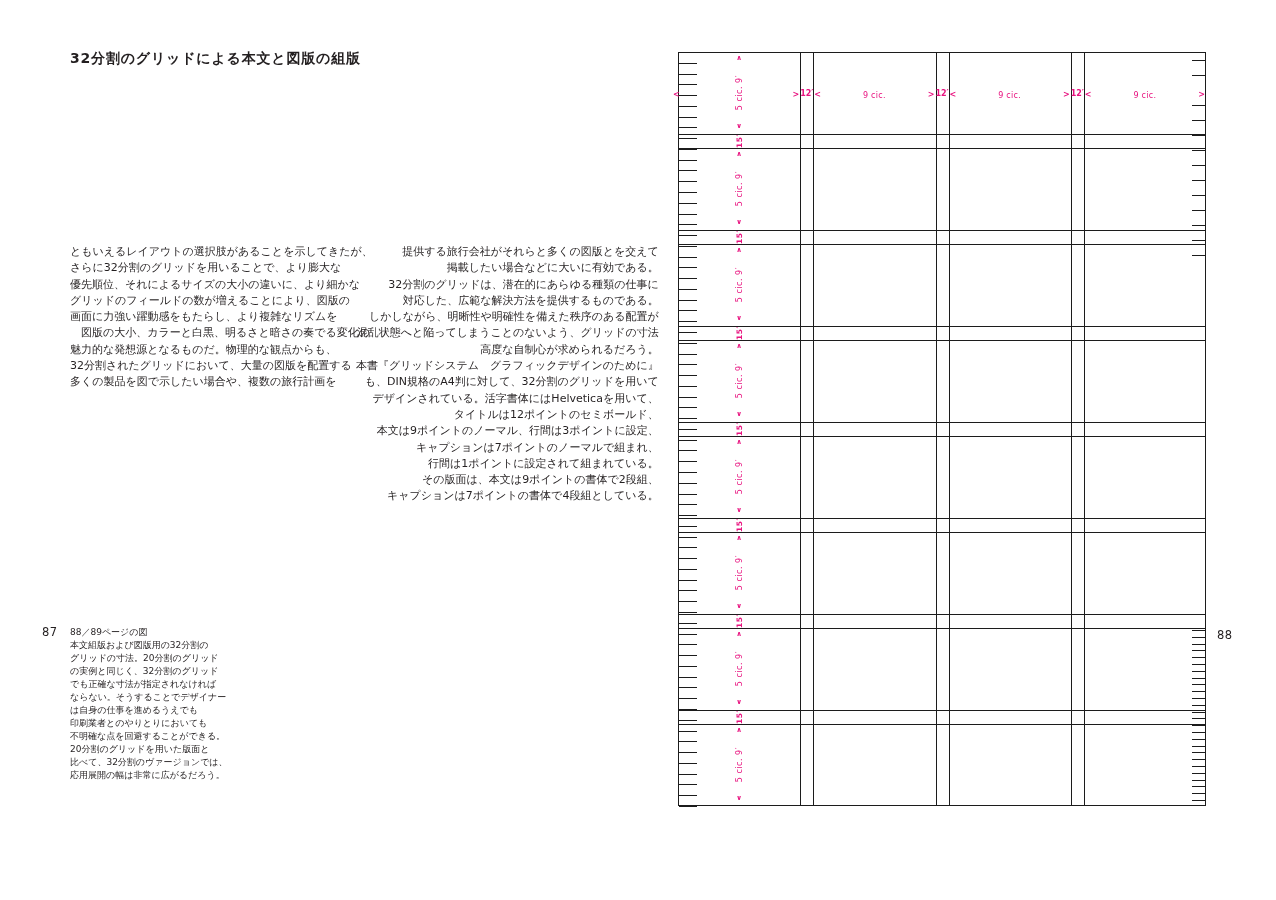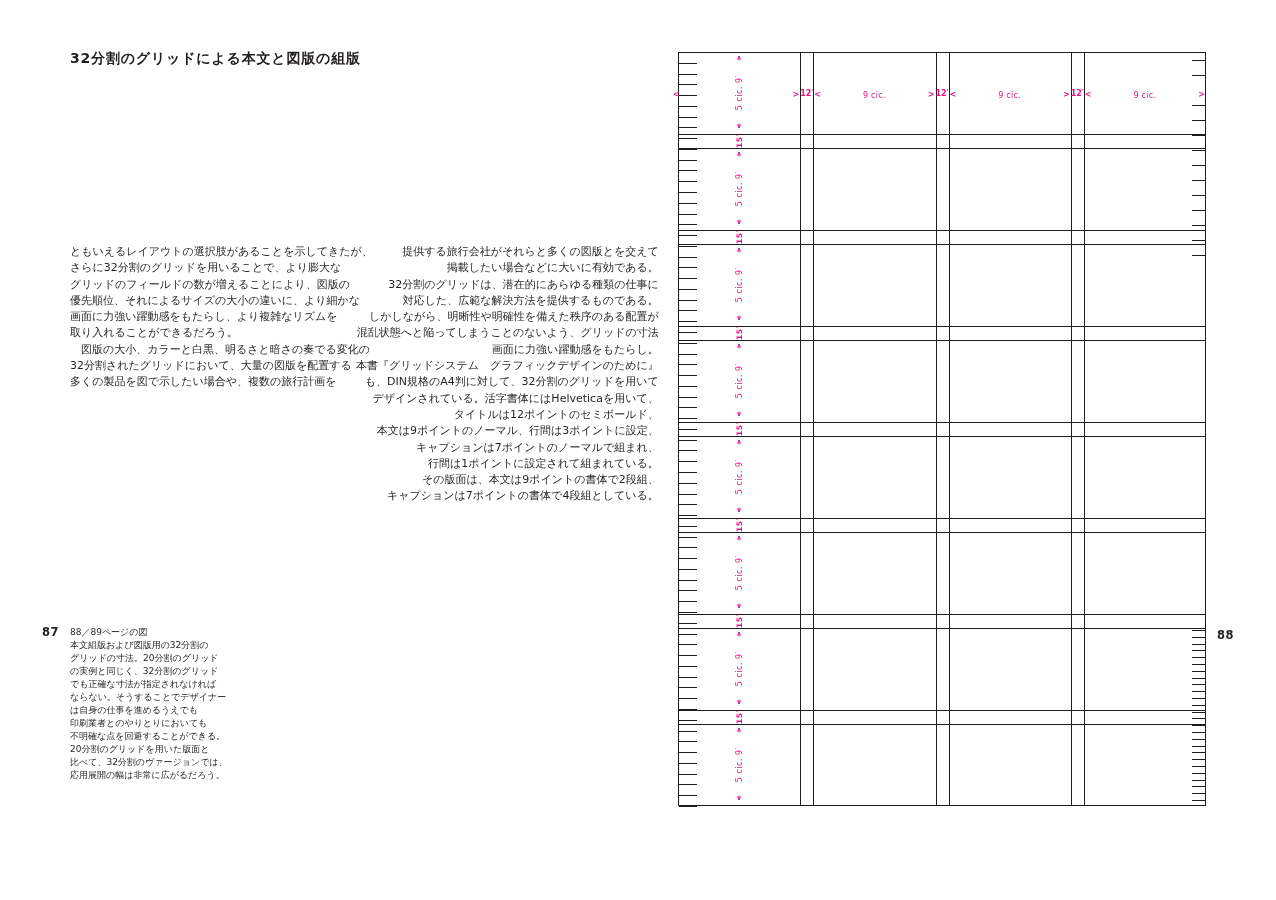--- a/index.html
+++ b/index.html
@@ -12,21 +12,21 @@
   .title{
     position:absolute;left:70px;top:50px;margin:0;
     font-size:14px;font-weight:bold;letter-spacing:0.8px;white-space:nowrap;
   }
   .bodycol{position:absolute;top:244px;font-size:11px;line-height:16.3px;}
   .bodycol .bline{white-space:nowrap;height:16.3px;}
   .col1{left:70px;}
   .col2{left:345px;text-align:right;}
   .caption{position:absolute;left:70px;top:626px;font-size:9px;line-height:13px;}
   .caption .cline{white-space:nowrap;height:13px;}
-  .pagenum{position:absolute;font-size:11.5px;letter-spacing:0.5px;font-weight:bold;}
+  .pagenum{position:absolute;font-size:11.5px;letter-spacing:0.5px;}
   .pn-left{left:42px;top:625px;}
   .pn-right{left:1217px;top:628px;}
 
   
   #diagram{position:absolute;left:678px;top:52px;width:528px;height:754px;}
   #diagram .ln{position:absolute;background:#1c1c1c;}
   #diagram .tick{position:absolute;height:1px;background:#1c1c1c;}
   .mag{color:var(--magenta);}
   .dimstrip{
     position:absolute;height:10px;display:flex;align-items:center;
@@ -55,36 +55,36 @@
 </head>
 <body>
 
 <div class="spread">
 
   <div>
     <h1 class="title">32分割のグリッドによる本文と図版の組版</h1>
     <div class="bodycol col1" id="bodycol1">
         <div class="bline">ともいえるレイアウトの選択肢があることを示してきたが、</div>
         <div class="bline">さらに32分割のグリッドを用いることで、より膨大な</div>
+        <div class="bline">優先順位、それによるサイズの大小の違いに、より細かな</div>
         <div class="bline">グリッドのフィールドの数が増えることにより、図版の</div>
-        <div class="bline">優先順位、それによるサイズの大小の違いに、より細かな</div>
         <div class="bline">画面に力強い躍動感をもたらし、より複雑なリズムを</div>
-        <div class="bline">取り入れることができるだろう。</div>
         <div class="bline">　図版の大小、カラーと白黒、明るさと暗さの奏でる変化の</div>
+        <div class="bline">魅力的な発想源となるものだ。物理的な観点からも、</div>
         <div class="bline">32分割されたグリッドにおいて、大量の図版を配置する</div>
         <div class="bline">多くの製品を図で示したい場合や、複数の旅行計画を</div>
       </div>
     <div class="bodycol col2" id="bodycol2">
         <div class="bline">提供する旅行会社がそれらと多くの図版とを交えて</div>
         <div class="bline">掲載したい場合などに大いに有効である。</div>
         <div class="bline">　32分割のグリッドは、潜在的にあらゆる種類の仕事に</div>
         <div class="bline">対応した、広範な解決方法を提供するものである。</div>
         <div class="bline">しかしながら、明晰性や明確性を備えた秩序のある配置が</div>
         <div class="bline">混乱状態へと陥ってしまうことのないよう、グリッドの寸法</div>
-        <div class="bline">画面に力強い躍動感をもたらし。</div>
+        <div class="bline">高度な自制心が求められるだろう。</div>
         <div class="bline">　本書『グリッドシステム　グラフィックデザインのために』</div>
         <div class="bline">も、DIN規格のA4判に対して、32分割のグリッドを用いて</div>
         <div class="bline">デザインされている。活字書体にはHelveticaを用いて、</div>
         <div class="bline">タイトルは12ポイントのセミボールド、</div>
         <div class="bline">本文は9ポイントのノーマル、行間は3ポイントに設定、</div>
         <div class="bline">キャプションは7ポイントのノーマルで組まれ、</div>
         <div class="bline">行間は1ポイントに設定されて組まれている。</div>
         <div class="bline">その版面は、本文は9ポイントの書体で2段組、</div>
         <div class="bline">キャプションは7ポイントの書体で4段組としている。</div>
       </div>

